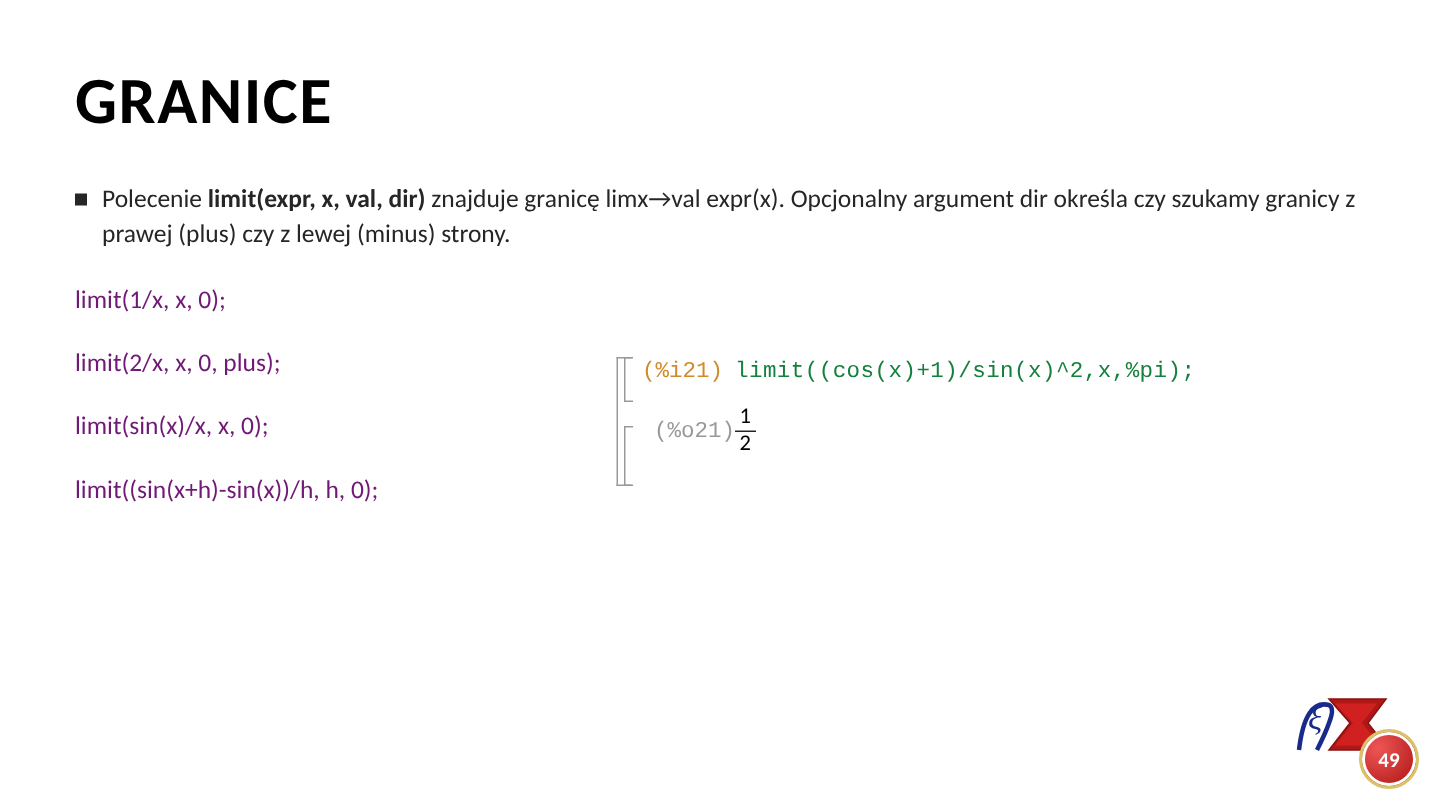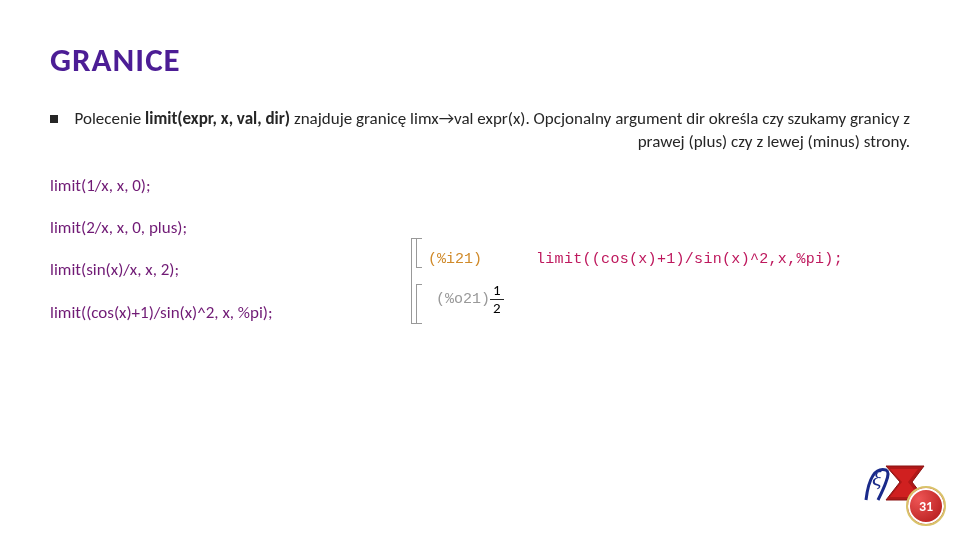--- a/index.html
+++ b/index.html
@@ -11,54 +11,54 @@
     position: relative;
     overflow: hidden;
   }
   .slide {
     padding: 40px 50px 0 50px;
     width: 100%;
     height: 100%;
     position: relative;
   }
   .title {
-    font-size: 33px;
+    font-size: 44px;
     font-weight: 700;
     letter-spacing: 1px;
-    color: #4c1d95;
+    color: #000000;
     margin-bottom: 28px;
   }
   .bullet {
     display: flex;
     align-items: flex-start;
     font-size: 17px;
     line-height: 1.35;
     color: #262626;
     margin-bottom: 16px;
   }
   .bullet .marker {
     width: 8px;
     height: 8px;
     background: #262626;
     margin-right: 10px;
     margin-top: 7px;
     flex-shrink: 0;
   }
-  .bullet .text { flex: 1; text-align: right; }
+  .bullet .text { flex: 1; }
   .bold { font-weight: 700; }
   .examples {
     font-size: 17px;
     color: #701a75;
     line-height: 1.9;
   }
   .examples div { margin-bottom: 10px; }
   .maxima-block {
     position: absolute;
     left: 420px;
-    top: 251px;
+    top: 239px;
     width: 470px;
     font-family: "Courier New", monospace;
     font-size: 15px;
   }
   .maxima-row {
     display: flex;
     align-items: center;
     margin-bottom: 14px;
   }
   .prompt-in {
@@ -67,23 +67,22 @@
     text-align: left;
     padding-left: 8px;
   }
   .prompt-out {
     color: #999;
     width: 70px;
     text-align: right;
     padding-left: 8px;
   }
   .maxima-code {
-    color: #be185d;
+    color: #15803d;
     letter-spacing: 0.3px;
-    margin-left: 46px;
   }
   .frac {
     display: inline-flex;
     flex-direction: column;
     align-items: center;
     font-family: Calibri, Arial, sans-serif;
     font-size: 15px;
     line-height: 1.1;
     vertical-align: middle;
   }
@@ -153,22 +152,22 @@
   <div class="bullet">
     <span class="marker"></span>
     <span class="text">
       <span>Polecenie </span><span class="bold">limit(expr, x, val, dir)</span><span> znajduje granicę limx→val expr(x). Opcjonalny argument dir określa czy szukamy granicy z prawej (plus) czy z lewej (minus) strony.</span>
     </span>
   </div>
 
   <div class="examples">
     <div>limit(1/x, x, 0);</div>
     <div>limit(2/x, x, 0, plus);</div>
-    <div>limit(sin(x)/x, x, 2);</div>
-    <div>limit((cos(x)+1)/sin(x)^2, x, %pi);</div>
+    <div>limit(sin(x)/x, x, 0);</div>
+    <div>limit((sin(x+h)-sin(x))/h, h, 0);</div>
   </div>
 
   <div class="bracket"></div>
   <div class="bracket2"></div>
   <div class="bracket3"></div>
 
   <div class="maxima-block">
     <div class="maxima-row">
       <span class="prompt-in">(%i21)</span>
       <span class="maxima-code">limit((cos(x)+1)/sin(x)^2,x,%pi);</span>
@@ -182,14 +181,14 @@
     </div>
   </div>
 
   <svg class="logo" viewBox="0 0 70 54">
     <path d="M6 44 Q10 10 26 14 Q30 16 26 26 Q24 32 18 44" fill="none" stroke="#1a2a8a" stroke-width="3"></path>
     <text x="12" y="30" font-family="serif" font-size="22" fill="#1a2a8a" font-style="italic">ξ</text>
     <path d="M26 10 L64 10 L52 26 L66 44 L26 44 L40 26 Z" fill="#b01818" stroke="#8a1010" stroke-width="1"></path>
     <path d="M30 13 L58 13 L48 26 L60 41 L30 41 L42 26 Z" fill="#d02020"></path>
   </svg>
 
-  <div class="badge">31</div>
+  <div class="badge">49</div>
 </div>
 
 </body></html>

